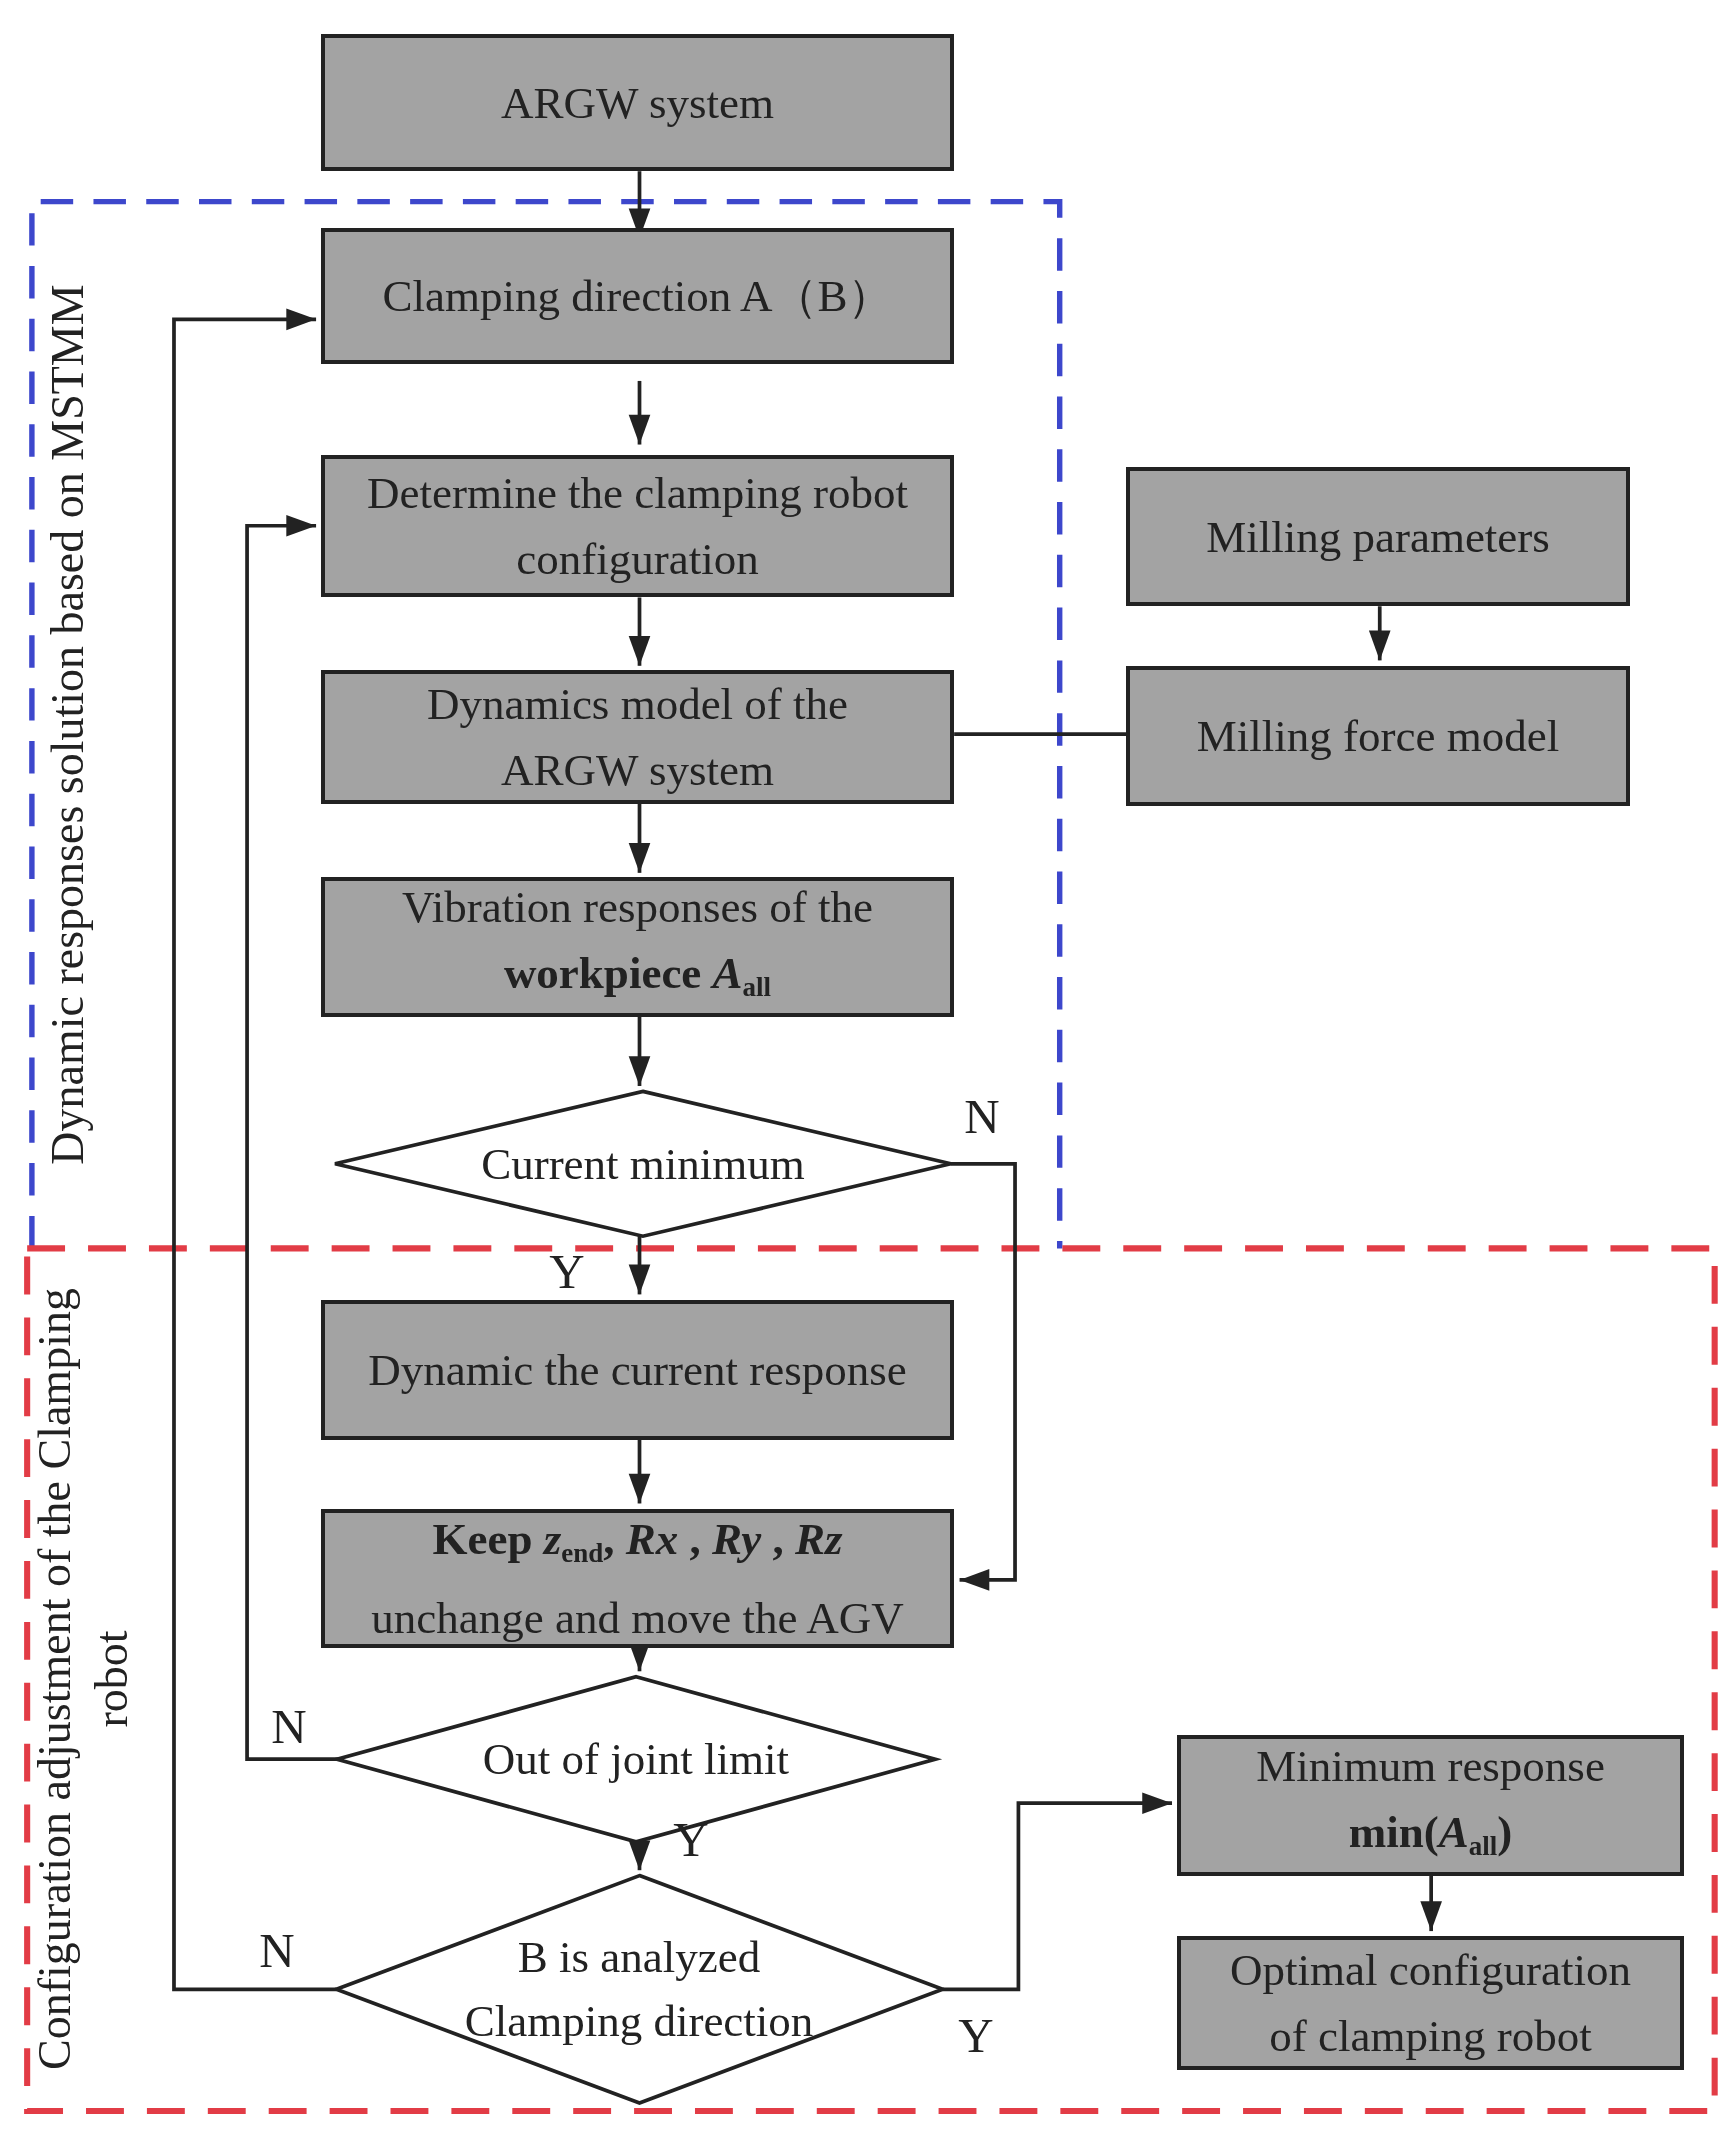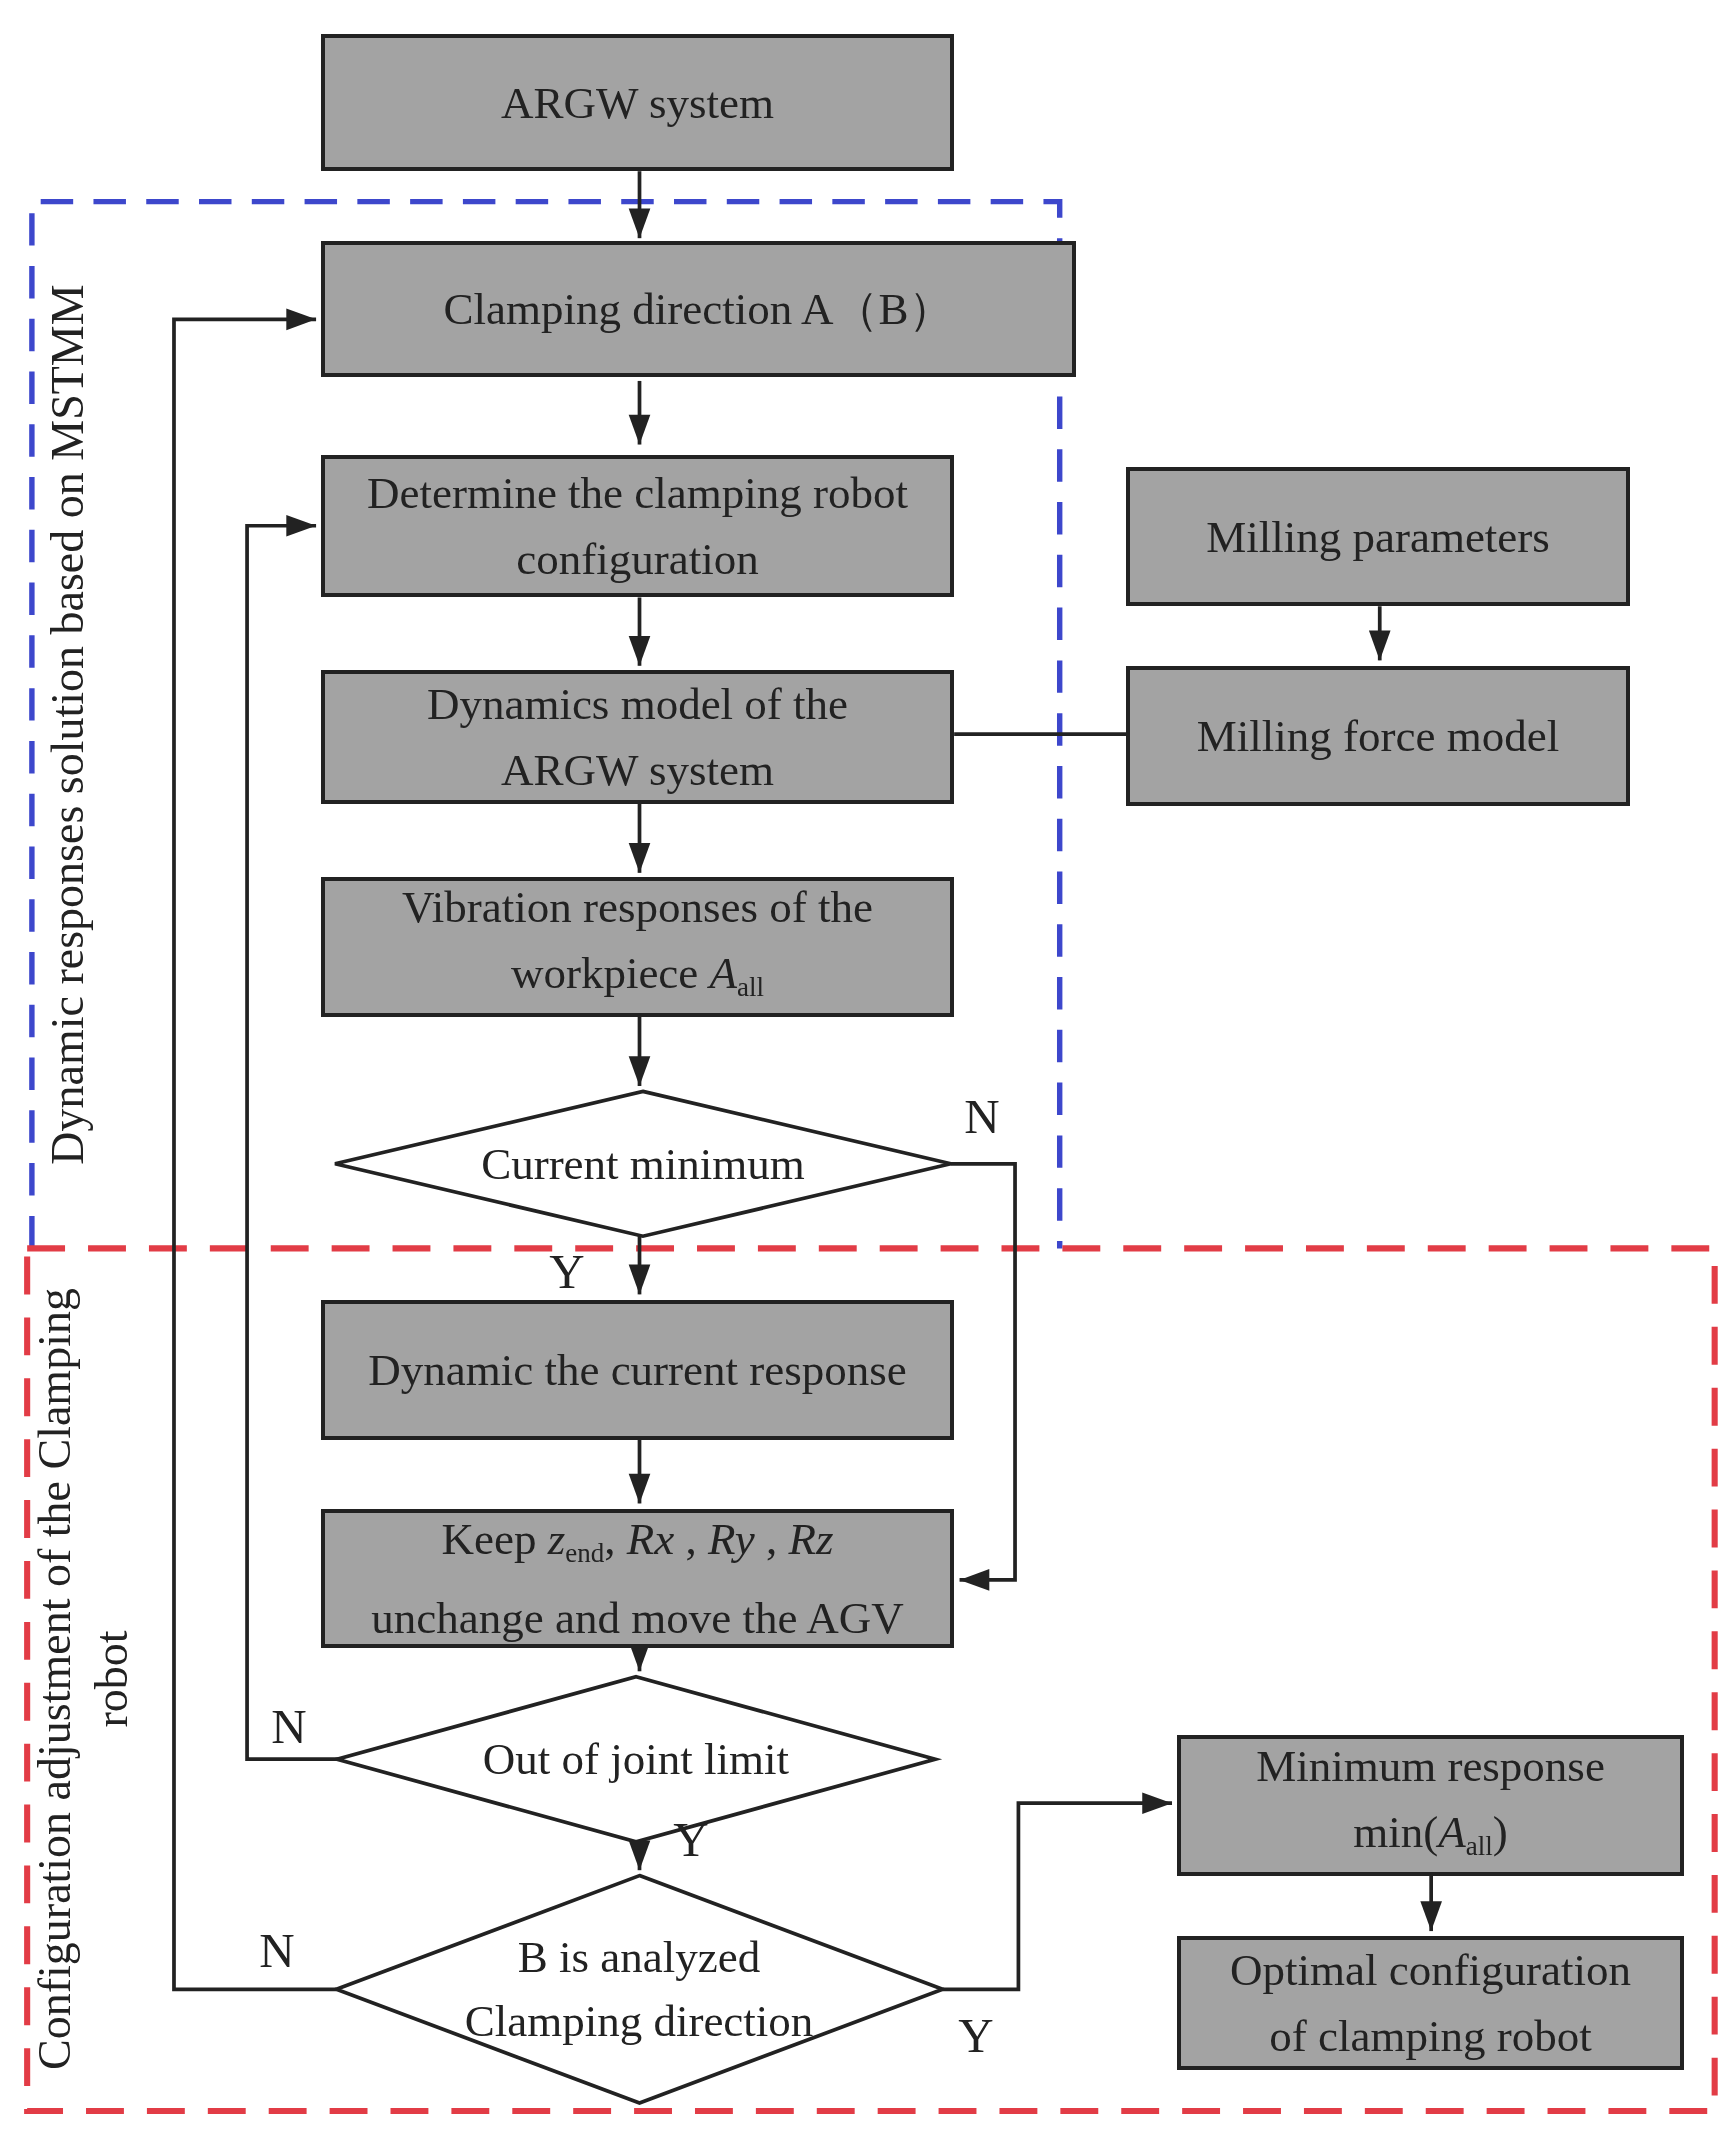--- a/index.html
+++ b/index.html
@@ -35,21 +35,21 @@
   }
   .rot{
     position:absolute;
     transform:rotate(-90deg);
     text-align:center;
     font-size:46px;line-height:57px;
     white-space:nowrap;
   }
   .var{font-style:italic;}
   .sb{font-size:0.6em;vertical-align:-0.28em;}
-  .rich{white-space:pre;}
+  .rich{white-space:pre;font-weight:bold;}
 </style>
 </head>
 <body>
 
 <div id="stage">
 
   <svg class="layer" width="1731" height="2151" viewBox="0 0 2558 3179">
     <defs>
       <marker id="ah" markerUnits="userSpaceOnUse" markerWidth="50" markerHeight="36" refX="46" refY="17" orient="auto">
         <path d="M2,1 L46,17 L2,33 Z" fill="#222222"></path>
@@ -89,21 +89,21 @@
 
   <div class="rot" style="left:-350px;top:1622px;width:866px;height:114px">
     <div>Configuration adjustment of the Clamping</div>
     <div>robot</div>
   </div>
 
   <div class="node" style="left:321px;top:34px;width:633px;height:137px">
     <span>ARGW system</span>
   </div>
 
-  <div class="node" style="left:321px;top:241px;width:755px;height:136px">
+  <div class="node" style="left:321px;top:228px;width:633px;height:136px">
     <span>Clamping direction A（B）</span>
   </div>
 
   <div class="node" style="left:321px;top:455px;width:633px;height:142px">
     <div>
       <div>Determine the clamping robot</div>
       <div>configuration</div>
     </div>
   </div>
 

